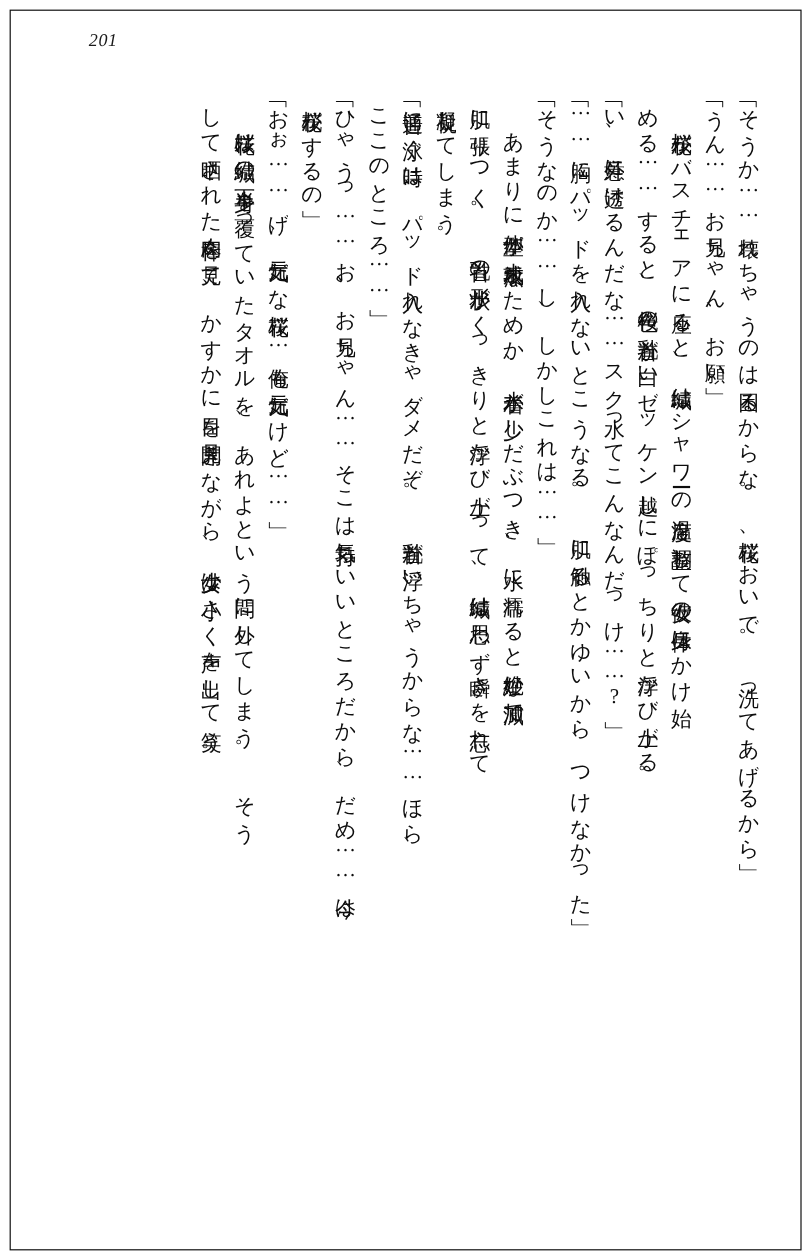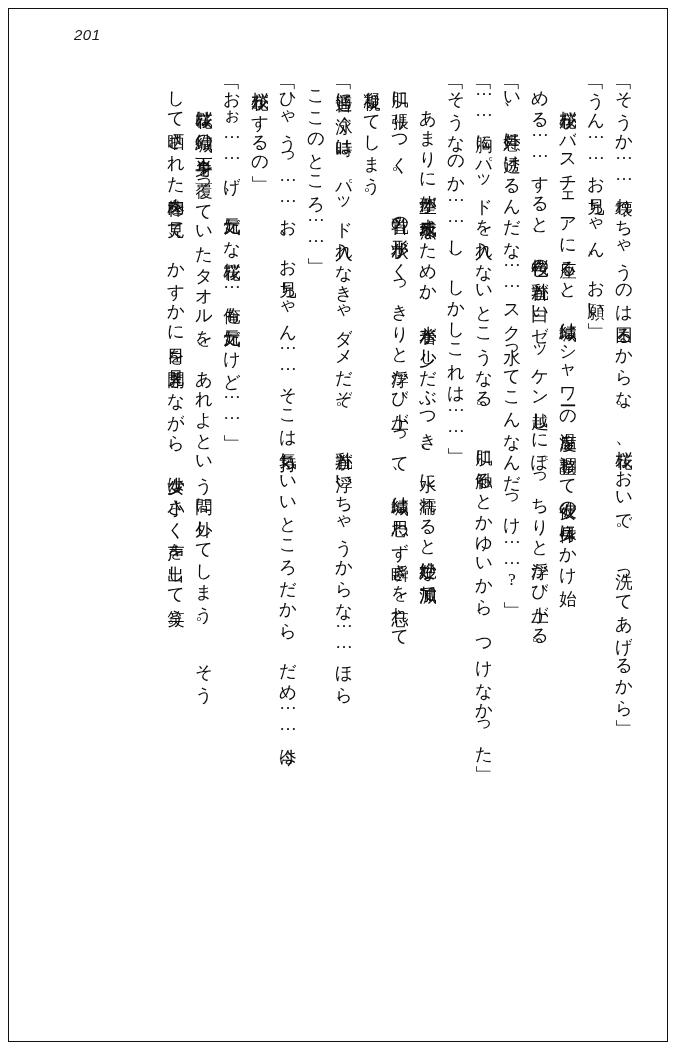--- a/index.html
+++ b/index.html
@@ -26,21 +26,21 @@
     right: 8px;
     bottom: 8px;
     border: 1px solid #111111;
     box-sizing: border-box;
     pointer-events: none;
   }
   .page-number {
     position: absolute;
     left: 74px;
     top: 26px;
-    font-family: Liberation Sans, sans-serif;
+    font-family: Liberation Serif, serif;
     font-style: italic;
     font-size: 15px;
     color: #1a1a1a;
     letter-spacing: 0.5px;
   }
   
   .body-text {
     position: absolute;
     top: 78px;
     left: 40px;

